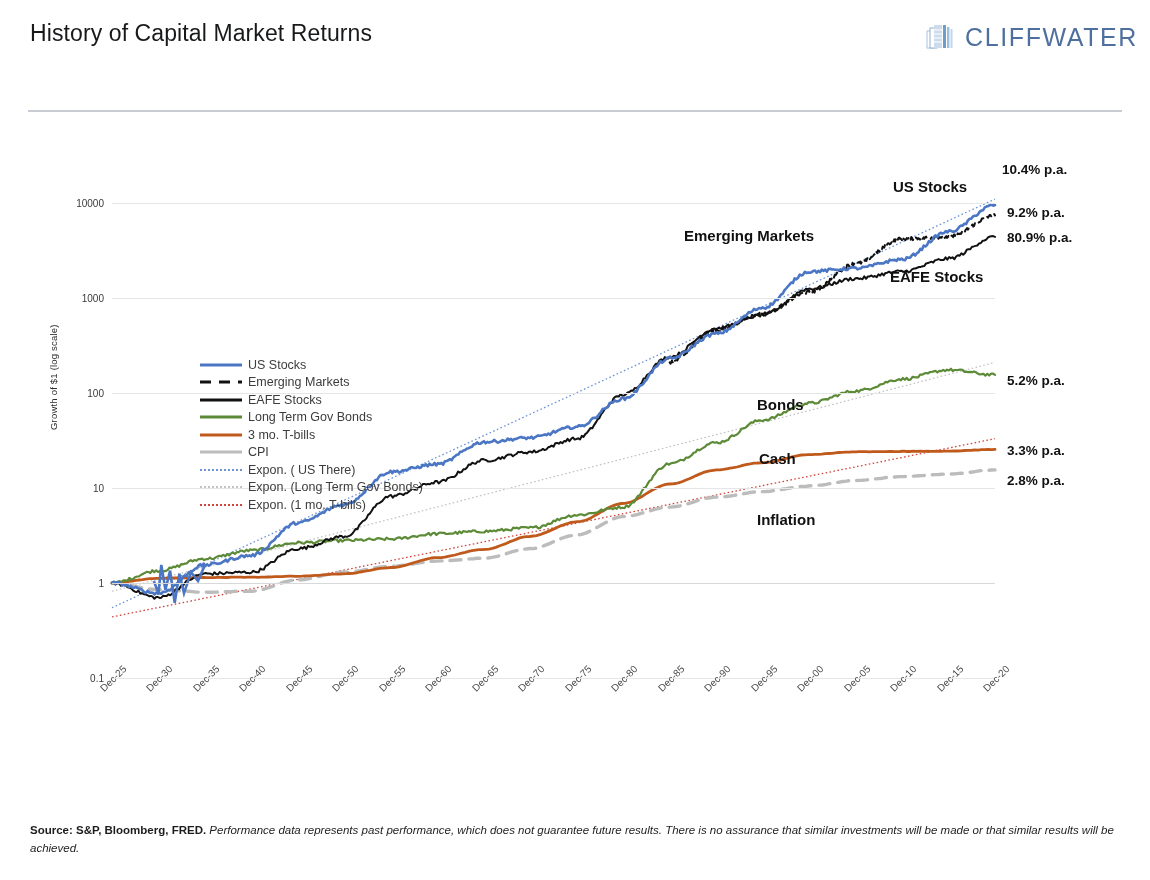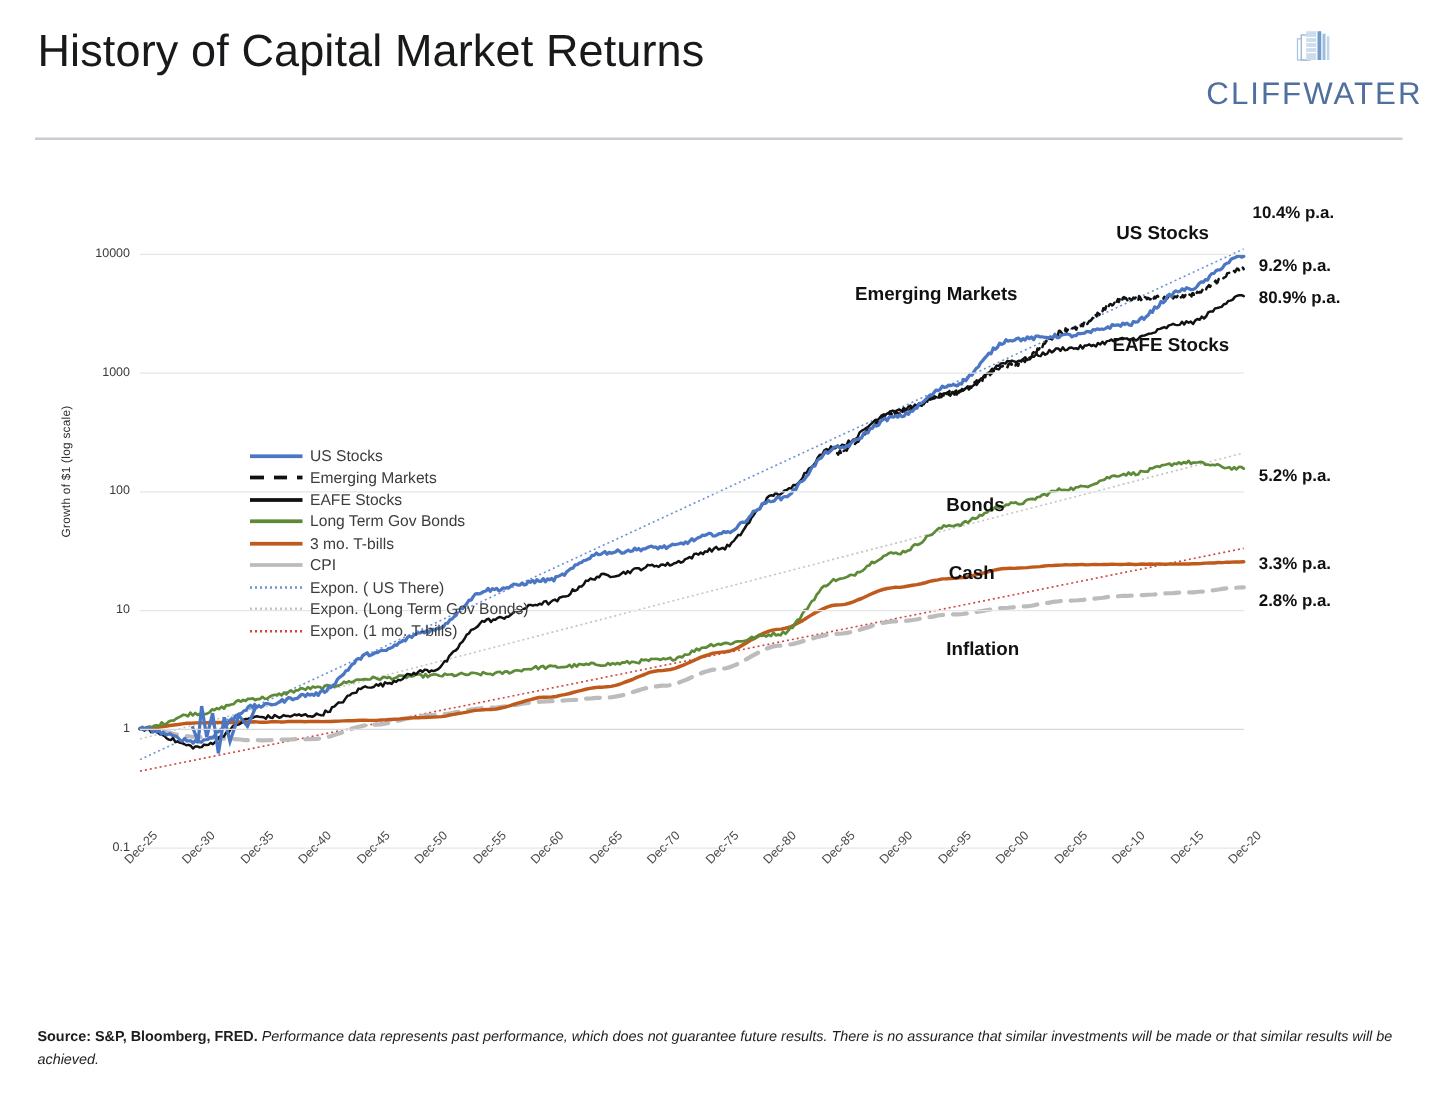--- a/index.html
+++ b/index.html
@@ -6,23 +6,23 @@
   body{
     width:1150px;height:880px;background:#ffffff;
     font-family:"Liberation Sans","DejaVu Sans",sans-serif;
     color:#1a1a1a;overflow:hidden;position:relative;
   }
   .page{position:absolute;inset:0;}
 
   
   .page-title{
     position:absolute;left:30px;top:20px;
-    font-size:36px;font-weight:400;color:#18191b;letter-spacing:.1px;
-  }
-  .brand{position:absolute;right:12px;top:22px;display:flex;align-items:center;gap:9px;flex-direction:column;}
+    font-size:23px;font-weight:400;color:#18191b;letter-spacing:.1px;
+  }
+  .brand{position:absolute;right:12px;top:22px;display:flex;align-items:center;gap:9px;}
   .brand-mark{width:30px;height:30px;display:block;}
   .brand-name{font-size:25px;letter-spacing:1.6px;color:#4f6f9e;font-weight:400;}
   .title-rule{
     position:absolute;left:28px;top:110px;width:1094px;height:2px;
     background:#c9cdd3;
   }
 
   
   .chart{position:absolute;left:0;top:130px;width:1150px;height:580px;}
   .plot{position:absolute;left:112px;top:73px;width:883px;height:475px;}

